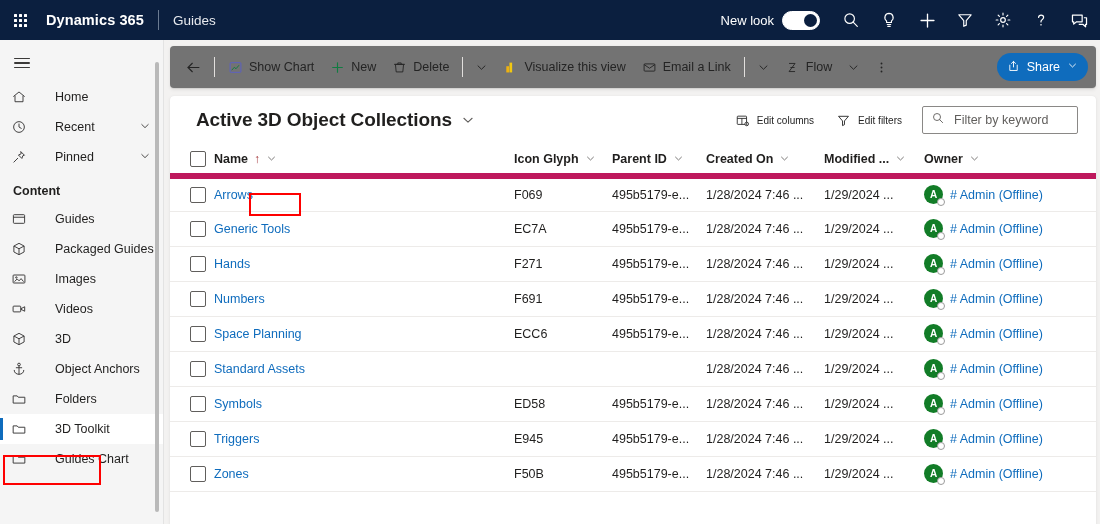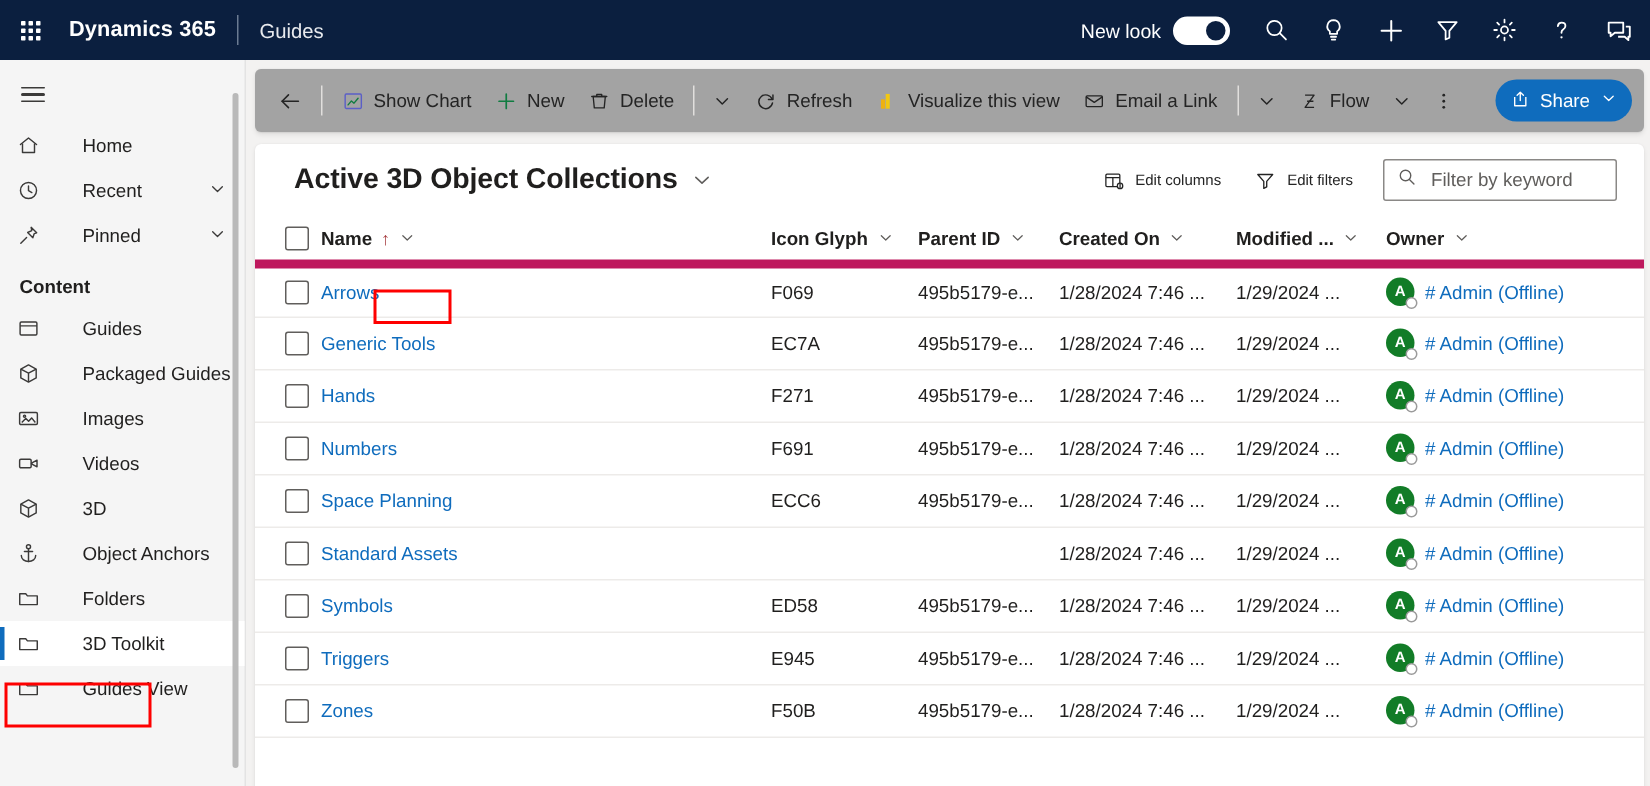--- a/index.html
+++ b/index.html
@@ -73,21 +73,21 @@
   .sb-scroll {
     position: absolute; right: 4px; top: 22px; width: 4px; height: 450px;
     background: #b9b9b9; border-radius: 2px;
   }
 
   
   .main { position: absolute; left: 164px; top: 40px; width: 936px; height: 484px; background:#f3f2f1; }
 
   .cmdbar {
     position: absolute; left: 6px; top: 6px; right: 4px; height: 42px;
-    background: #a3a3a3; border-radius: 4px;
+    background: #737373; border-radius: 4px;
     display: flex; align-items: center; padding-left: 8px;
     box-shadow: 0 .3px .9px rgba(0,0,0,.07), 0 1.6px 3.6px rgba(0,0,0,.08);
     justify-content: space-between;
   }
   .cmd {
     display: flex; align-items: center; height: 30px; padding: 0 7px; margin: 0 1px;
     font-size: 12.5px; color: #242424; cursor: pointer; border-radius: 3px; white-space: nowrap;
   }
   .cmd .ci { display: inline-flex; margin-right: 6px; }
   .cmd-sep { width: 1px; height: 20px; background: #e1dfdd; margin: 0 5px; }
@@ -375,21 +375,21 @@
         </svg>
       </span>
       <span class="lbl">3D Toolkit</span>
     </div>
     <div class="nav-item">
       <span class="ico">
         <svg width="16" height="16" viewBox="0 0 20 20" fill="none" stroke="#3b3a39" stroke-width="1.2">
           <path d="M2.7 6.1h5l1.4 1.7h8.2v7.3H2.7z" stroke-linejoin="round"></path>
         </svg>
       </span>
-      <span class="lbl">Guides View</span>
+      <span class="lbl">Guides Chart</span>
     </div>
 
     <div class="sb-scroll"></div>
   </div>
 
   <div class="main">
 
     <div class="cmdbar">
       <div class="cmd icon-only">
         <svg width="17" height="17" viewBox="0 0 20 20" fill="none" stroke="#242424" stroke-width="1.25">
@@ -430,29 +430,20 @@
         <span>Delete</span>
       </div>
 
       <div class="cmd-sep"></div>
       <div class="cmd icon-only">
         <svg width="13" height="13" viewBox="0 0 16 16" fill="none" stroke="#242424" stroke-width="1.2">
           <path d="M3.7 6l4.3 4.2L12.3 6" stroke-linecap="round" stroke-linejoin="round"></path>
         </svg>
       </div>
 
-      <div class="cmd">
-        <span class="ci">
-          <svg width="15" height="15" viewBox="0 0 20 20" fill="none" stroke="#242424" stroke-width="1.3">
-            <path d="M15.7 8.3A6.1 6.1 0 1 0 16 11.5" stroke-linecap="round"></path>
-            <path d="M16.4 4.4v4h-4" stroke-linecap="round" stroke-linejoin="round"></path>
-          </svg>
-        </span>
-        <span>Refresh</span>
-      </div>
 
       <div class="cmd">
         <span class="ci">
           <svg width="15" height="15" viewBox="0 0 20 20">
             <rect x="4.4" y="8.3" width="3.6" height="8.3" fill="#eeb111"></rect>
             <rect x="8.6" y="3.5" width="3.6" height="13.1" fill="#f2c811"></rect>
           </svg>
         </span>
         <span>Visualize this view</span>
       </div>

